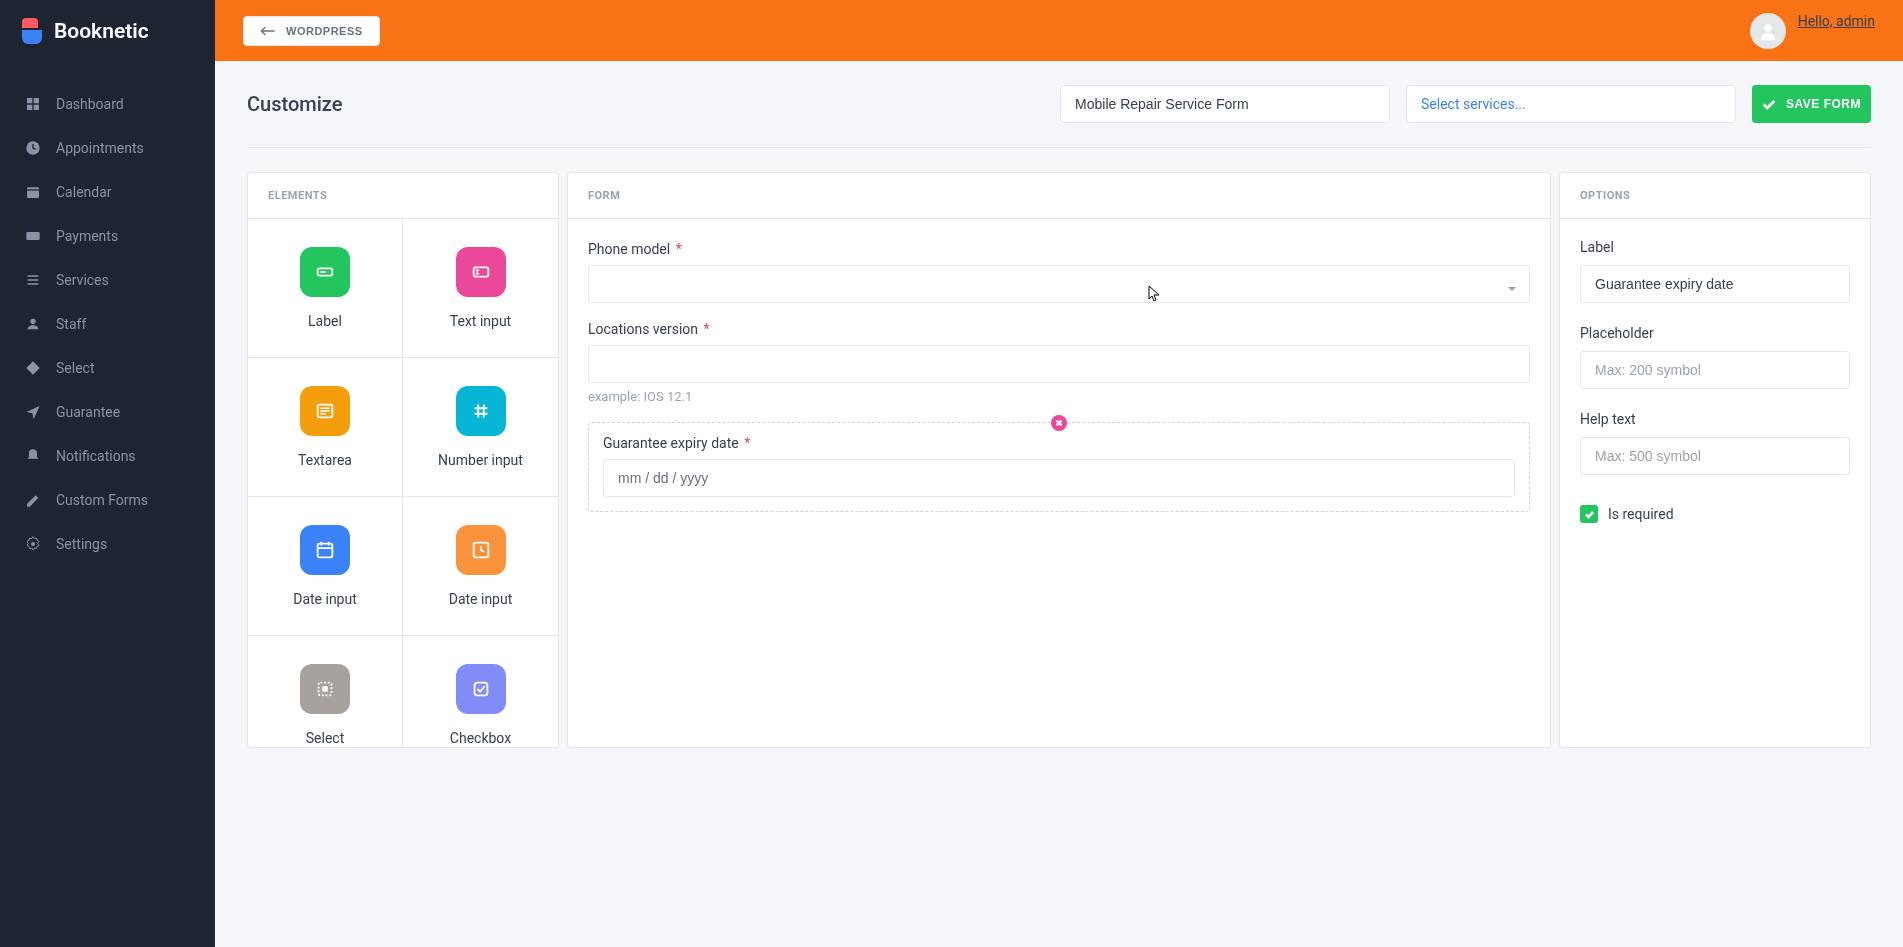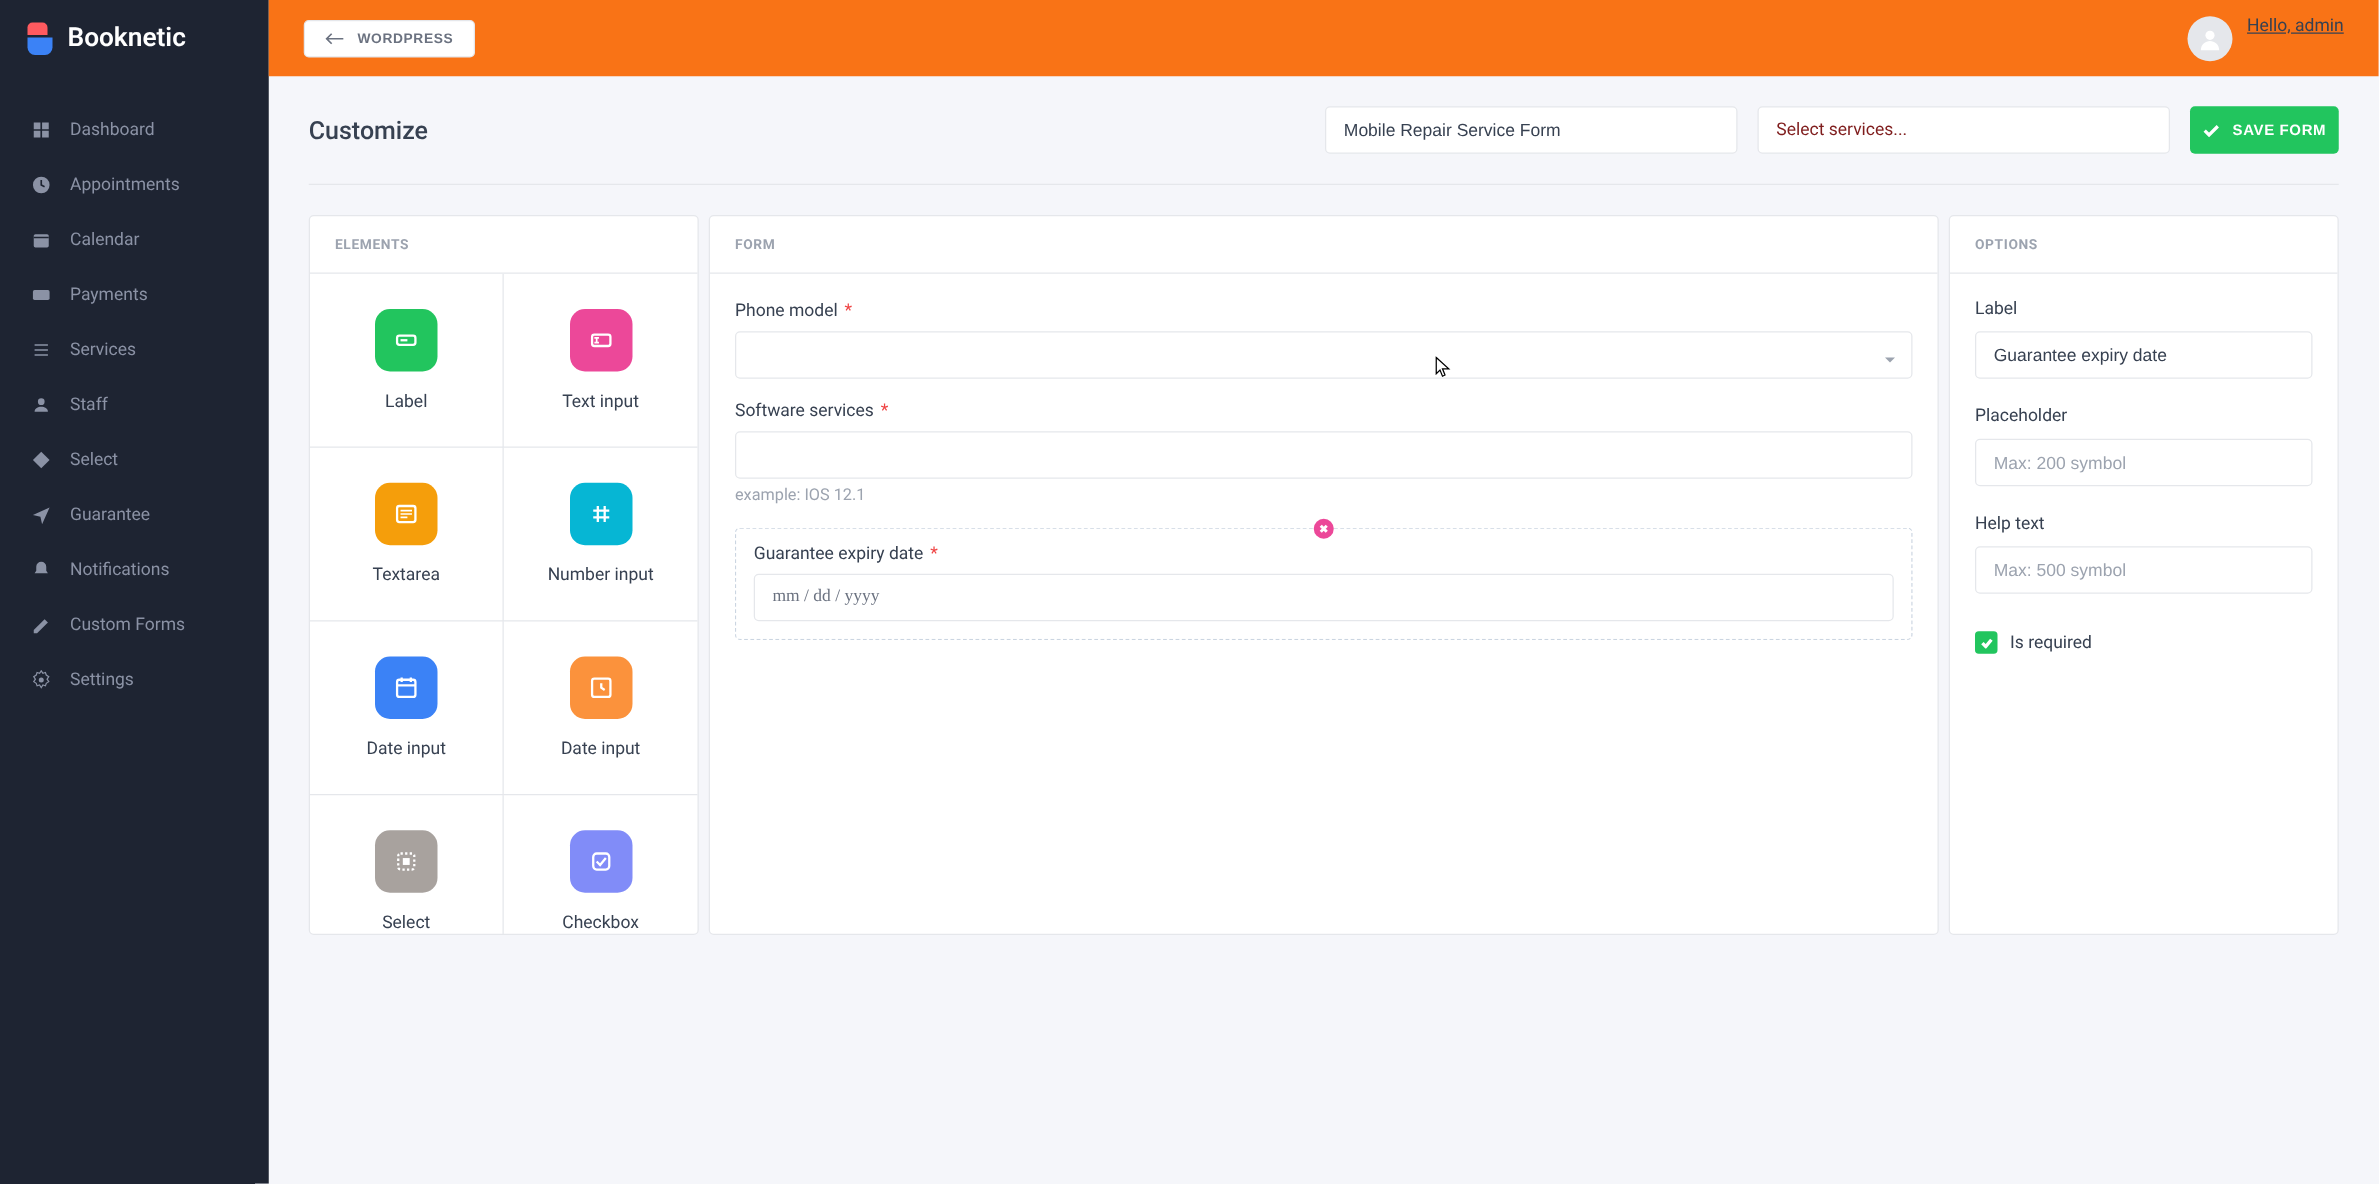--- a/index.html
+++ b/index.html
@@ -29,21 +29,21 @@
     .user-area { display: flex; align-items: flex-start; gap: 12px; }
     .avatar { width: 36px; height: 36px; border-radius: 50%; background: #e5e7eb; display: flex; align-items: center; justify-content: center; }
     .avatar svg { width: 22px; height: 22px; fill: #fff; }
     .user-label { font-size: 14px; color: #374151; text-decoration: underline; cursor: pointer; }
     
     .content { flex: 1; padding: 24px 32px; overflow-y: auto; }
     
     .page-header { display: flex; align-items: center; gap: 16px; margin-bottom: 24px; padding-bottom: 24px; border-bottom: 1px solid #e5e7eb; }
     .page-title { font-size: 20px; font-weight: 500; color: #374151; margin-right: auto; }
     .form-name-input { flex: 0 0 330px; height: 38px; padding: 0 14px; border: 1px solid #e5e7eb; border-radius: 4px; font-size: 14px; color: #374151; background: #fff; }
-    .services-select { flex: 0 0 330px; height: 38px; padding: 0 14px; border: 1px solid #e5e7eb; border-radius: 4px; font-size: 14px; color: #7f1d1d; background: #fff; display: flex; align-items: center; cursor: pointer; }
+    .services-select { flex: 0 0 330px; height: 38px; padding: 0 14px; border: 1px solid #e5e7eb; border-radius: 4px; font-size: 14px; color: #3b82f6; background: #fff; display: flex; align-items: center; cursor: pointer; }
     .save-btn { height: 38px; padding: 0 10px; background: #22c55e; color: #fff; border: none; border-radius: 4px; font-size: 12px; font-weight: 600; cursor: pointer; display: flex; align-items: center; gap: 10px; letter-spacing: 0.5px; }
     .save-btn svg { width: 14px; height: 11px; stroke: #fff; fill: none; stroke-width: 3; }
     
     .panels { display: flex; gap: 8px; }
     
     .panel { background: #fff; border-radius: 4px; border: 1px solid #e5e7eb; }
     .panel-header { padding: 16px 20px; font-size: 11px; font-weight: 700; color: #9ca3af; letter-spacing: 0.5px; border-bottom: 1px solid #e5e7eb; }
     
     .elements-panel { width: 312px; flex-shrink: 0; }
     .elements-body { position: relative; height: 528px; overflow-y: auto; }
@@ -321,38 +321,38 @@
               <div class="field-input field-input-with-icon">
                 <input type="text" value="" style="">
                 <span class="dropdown-icon"><svg viewBox="0 0 10 6">
                       <path d="M1 1l4 4 4-4"></path>
                     </svg></span>
               </div>
             </div>
 
             <div class="field-group">
               <label class="field-label">
-                <span>Software services</span>
+                <span>Locations version</span>
                 <span class="req">*</span>
               </label>
               <input class="field-input" type="text" value="" style="">
               <div class="field-help">example: IOS 12.1</div>
             </div>
 
             <div class="selected-field">
               <span class="delete-badge">
                 <svg viewBox="0 0 10 10">
                     <path d="M2 2l6 6M8 2l-6 6"></path>
                   </svg>
               </span>
               <label class="field-label">
                 <span>Guarantee expiry date</span>
                 <span class="req">*</span>
               </label>
-              <input class="field-input" type="text" style="color: rgb(107, 114, 128); font-family: Liberation Serif, serif;" value="mm / dd / yyyy">
+              <input class="field-input" type="text" style="color: rgb(107, 114, 128);" value="mm / dd / yyyy">
             </div>
           </div>
         </div>
 
         <div class="panel options-panel">
           <div class="panel-header">OPTIONS</div>
           <div class="options-body">
             <div class="opt-group">
               <label class="opt-label">Label</label>
               <input class="opt-input" type="text" value="Guarantee expiry date" style="">

